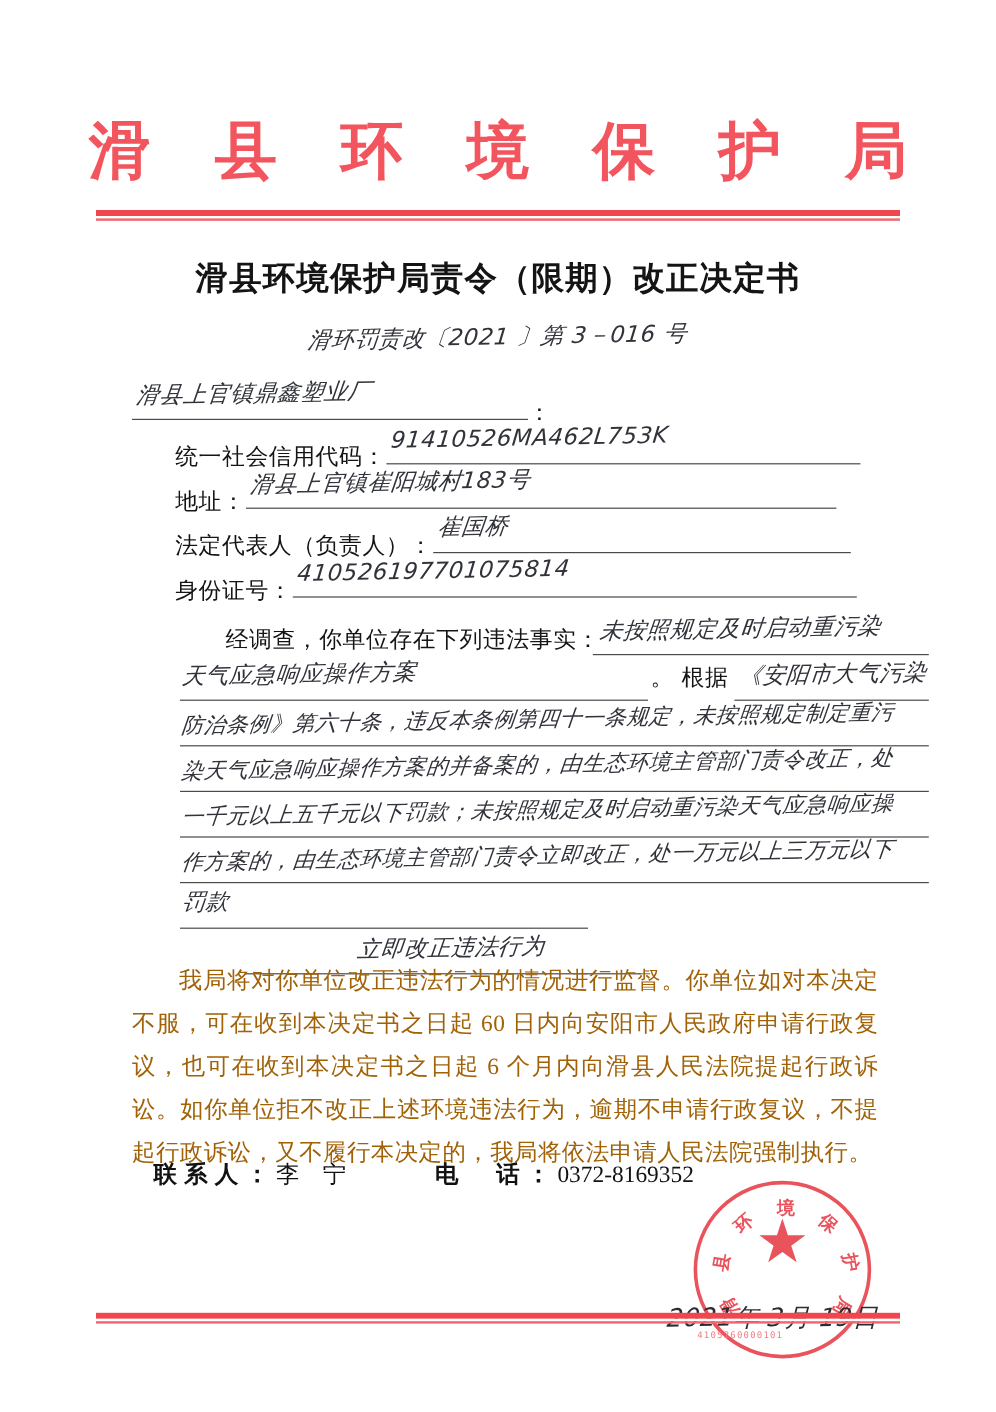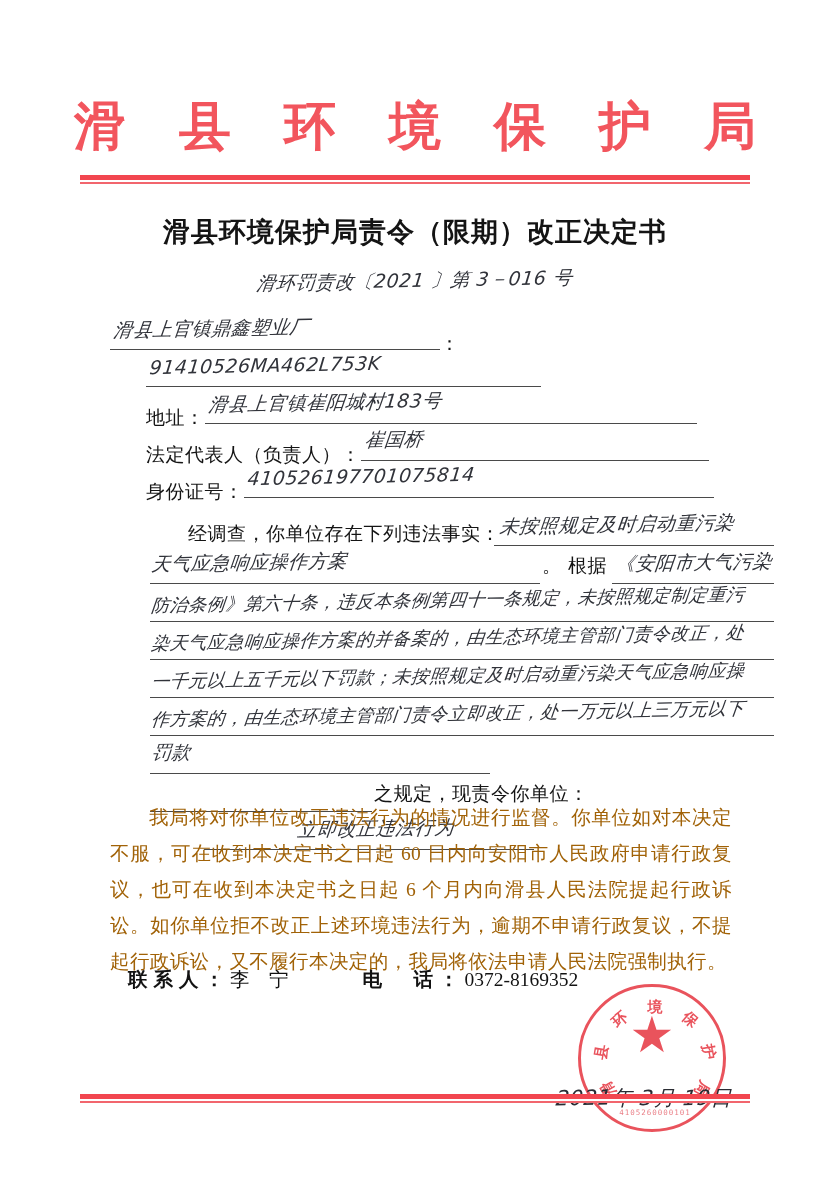--- a/index.html
+++ b/index.html
@@ -251,21 +251,21 @@
     font-weight: bold;
     font-size: 15px;
     color: #e8454f;
     transform-origin: 0 0;
   }
   .seal-code {
     position: absolute;
     left: 0;
     bottom: 12px;
     width: 148px;
-    text-align: center;
+    text-align: left;
     font-family: "DejaVu Sans Mono", monospace;
     font-size: 7.5px;
     letter-spacing: 1px;
     color: #e8757d;
   }
 
   
   .date-line {
     position: absolute;
     left: 556px;
@@ -300,21 +300,21 @@
 
     <div class="field-row party-row">
       <span class="blank" style="width:330px;">
         <span class="ink hand">
           <span class="hand-slant">滑县上官镇鼎鑫塑业厂</span>
         </span>
       </span><span class="field-label">：</span>
     </div>
 
     <div class="field-row indent-row">
-      <span class="blank" style="width:395px;">
+      <span class="field-label">统一社会信用代码：</span><span class="blank" style="width:395px;">
         <span class="ink hand">
           <span class="hand-slant">91410526MA462L753K</span>
         </span>
       </span>
     </div>
 
     <div class="field-row indent-row">
       <span class="field-label">地址：</span><span class="blank" style="width:492px;">
         <span class="ink hand">
           <span class="hand-slant">滑县上官镇崔阳城村183号</span>
@@ -391,24 +391,20 @@
       </span>
     </div>
 
     <div class="nline">
       <span class="rule-under" style="left:0px; width:340px;"></span>
       <span class="ink-free hand" style="left:2px;">
         <span class="hand-slant">罚款</span>
       </span>
     </div>
 
-    <div class="nline">
-      <span class="rule-under" style="left:0px; width:222px;"></span>
-      <span class="printed" style="position:absolute; left:224px; bottom:6px;">之规定，现责令你单位：</span>
-    </div>
 
     <div class="nline">
       <span class="rule-under" style="left:54px; width:330px;"></span>
       <span class="ink-free hand" style="left:148px;">
         <span class="hand-slant">立即改正违法行为</span>
       </span>
     </div>
 
   </div>
 

